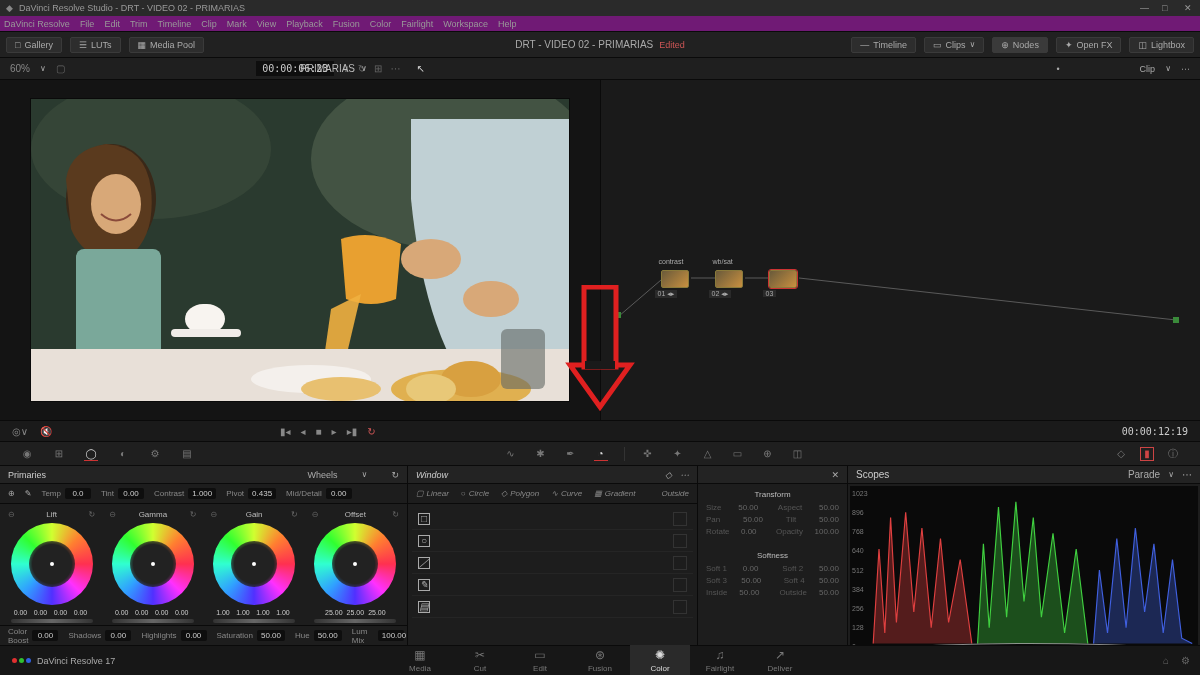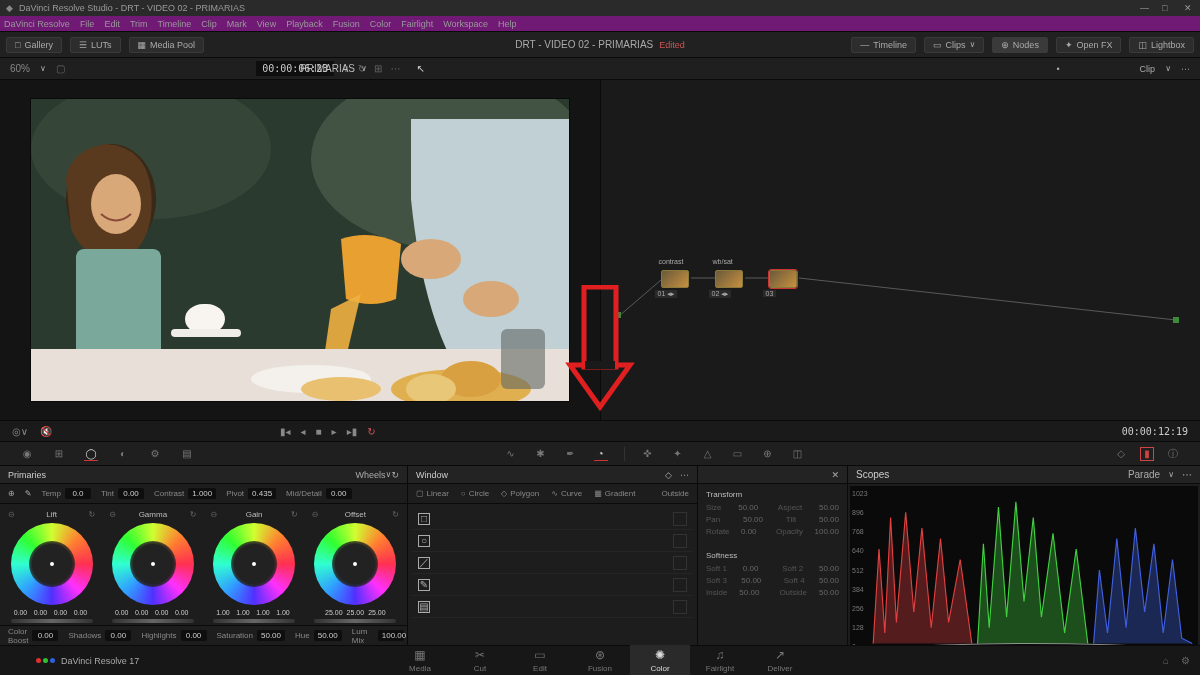--- a/index.html
+++ b/index.html
@@ -54,21 +54,21 @@
 .pal-left { display: flex; gap: 18px; align-items: center; }
 .pal-center { display: flex; gap: 16px; align-items: center; }
 .pal-right { display: flex; gap: 12px; align-items: center; }
 .pal-icon { width: 14px; height: 14px; color: #777; cursor: pointer; display: flex; align-items: center; justify-content: center; }
 .pal-icon.active { color: #ddd; border-bottom: 1px solid #c33; }
 .pal-sep { width: 1px; height: 14px; background: #333; }
 
 
 .bottom { display: flex; height: 190px; }
 .primaries-panel { width: 408px; background: #1d1d1d; border-right: 1px solid #0a0a0a; display: flex; flex-direction: column; }
-.window-panel { width: 290px; background: #1d1d1d; border-right: 1px solid #0a0a0a; }
+.window-panel { width: 290px; background: #1d1d1d; border-right: 1px solid #0a0a0a; font-style: italic; }
 .transform-panel { width: 150px; background: #1d1d1d; border-right: 1px solid #0a0a0a; }
 .scopes-panel { flex: 1; background: #1d1d1d; display: flex; flex-direction: column; }
 
 .panel-header { height: 18px; display: flex; align-items: center; justify-content: space-between; padding: 0 8px; background: #232323; font-size: 9px; border-bottom: 1px solid #0a0a0a; }
 .panel-title { color: #ccc; }
 
 .prim-controls { height: 20px; display: flex; align-items: center; gap: 10px; padding: 0 8px; font-size: 8px; border-bottom: 1px solid #0a0a0a; }
 .num-field { background: #0e0e0e; color: #ccc; padding: 1px 4px; min-width: 26px; text-align: center; border-radius: 2px; font-size: 8px; }
 .num-label { color: #888; }
 
@@ -85,32 +85,32 @@
 
 .bottom-controls { height: 20px; display: flex; align-items: center; gap: 10px; padding: 0 8px; font-size: 8px; border-top: 1px solid #0a0a0a; }
 
 .window-controls { height: 20px; display: flex; align-items: center; gap: 12px; padding: 0 8px; font-size: 8px; border-bottom: 1px solid #0a0a0a; }
 .win-tool { color: #888; display: flex; align-items: center; gap: 3px; cursor: pointer; }
 .window-list { padding: 4px; }
 .win-row { height: 22px; display: flex; align-items: center; gap: 8px; padding: 0 6px; border-bottom: 1px solid #252525; }
 .win-shape { width: 12px; height: 12px; border: 1px solid #aaa; display: flex; align-items: center; justify-content: center; }
 .win-slot { width: 14px; height: 14px; border: 1px solid #333; margin-left: auto; }
 
-.transform-group { padding: 6px 8px; font-size: 8px; }
+.transform-group { padding: 6px 8px; font-size: 8px; text-align: center; }
 .tgroup-title { color: #bbb; margin-bottom: 4px; }
 .trow { display: flex; justify-content: space-between; margin-bottom: 3px; color: #555; }
 .tval { color: #666; }
 
 .scopes-header { height: 18px; display: flex; align-items: center; justify-content: space-between; padding: 0 8px; background: #232323; border-bottom: 1px solid #0a0a0a; }
 .scope-display { flex: 1; background: #0a0a0a; position: relative; margin: 2px; }
 .scope-scale { position: absolute; left: 2px; top: 0; bottom: 0; display: flex; flex-direction: column; justify-content: space-between; font-size: 7px; color: #777; padding: 4px 0; }
 
 
 .page-footer { position: absolute; bottom: 0; left: 0; right: 0; height: 30px; background: #171717; display: flex; align-items: center; border-top: 1px solid #0a0a0a; }
-.footer-logo { padding: 0 12px; display: flex; align-items: center; gap: 6px; font-size: 9px; margin-left: 24px; }
+.footer-logo { padding: 0 12px; display: flex; align-items: center; gap: 6px; font-size: 9px; }
 .dots { display: flex; gap: 2px; }
 .dot { width: 5px; height: 5px; border-radius: 50%; }
 .dot.r { background: #e03030; } .dot.g { background: #30c030; } .dot.b { background: #3060e0; }
 .page-tabs { display: flex; position: absolute; left: 50%; transform: translateX(-50%); }
 .page-tab { width: 60px; display: flex; flex-direction: column; align-items: center; gap: 2px; color: #777; font-size: 8px; cursor: pointer; padding: 3px 0; }
 .page-tab.active { background: #2a2a2a; color: #ddd; }
 .page-tab-icon { font-size: 12px; }
 .footer-right { margin-left: auto; display: flex; gap: 12px; padding-right: 10px; color: #666; }
 
 
@@ -323,21 +323,21 @@
     <span class="pal-icon" style="color:#c44;border:1px solid #c44;padding:1px 3px">▮</span>
     <span class="pal-icon">ⓘ</span>
   </div>
 </div>
 
 <div class="bottom">
 
   <div class="primaries-panel">
     <div class="panel-header">
       <span class="panel-title">Primaries</span>
-      <div style="display:flex;gap:0;align-items:center">
+      <div style="display:flex;gap:24px;align-items:center">
         <span>Wheels</span>
         <span class="chevron">∨</span>
         <span>↻</span>
       </div>
     </div>
     <div class="prim-controls">
       <span>⊕</span>
       <span>✎</span>
       <div class="ctrl-pair">
           <span class="num-label">Temp</span>

